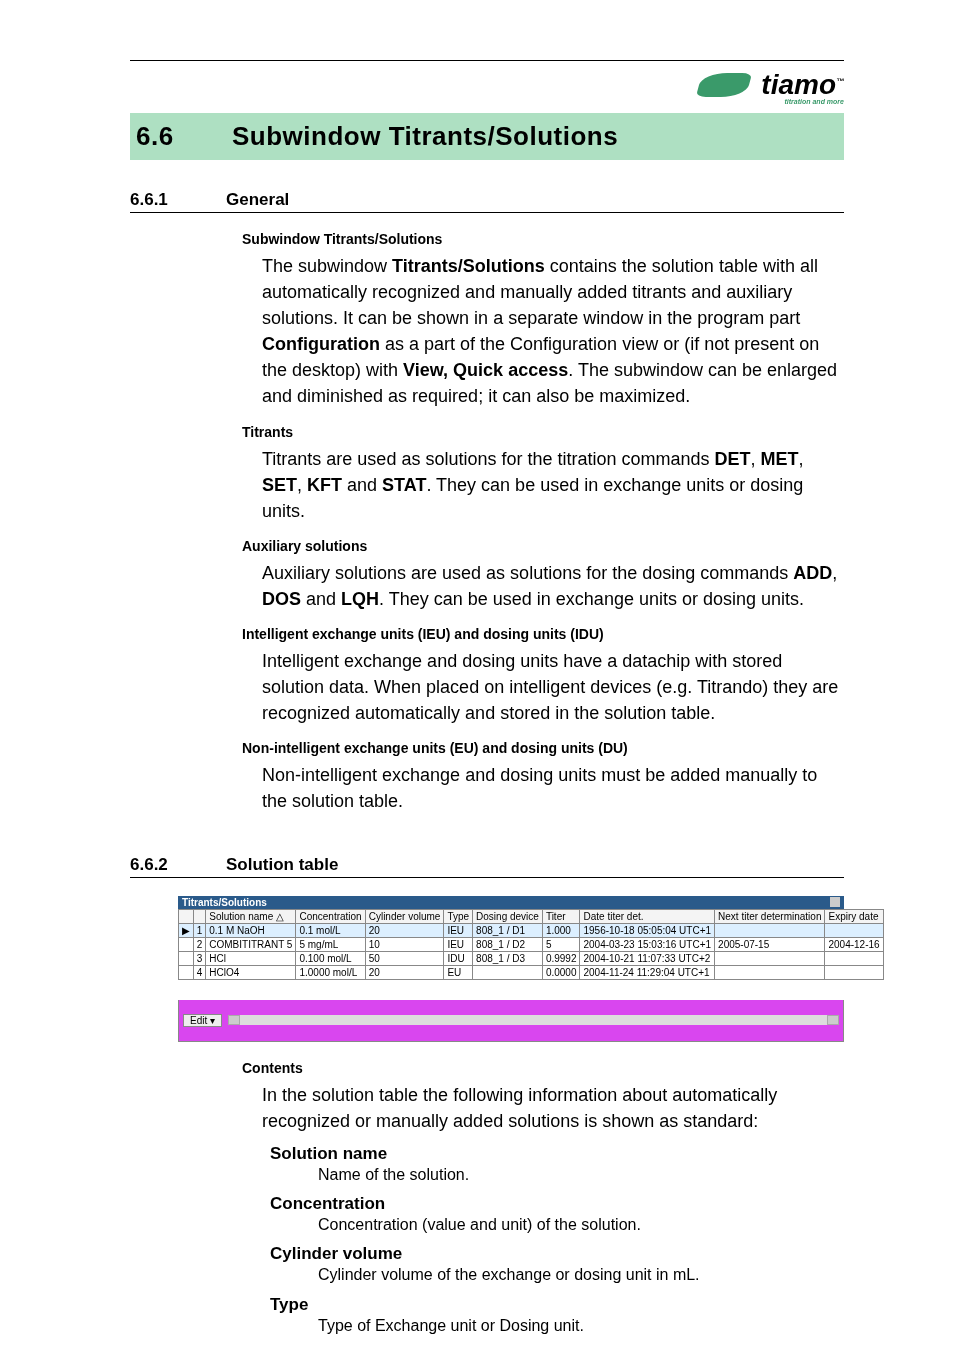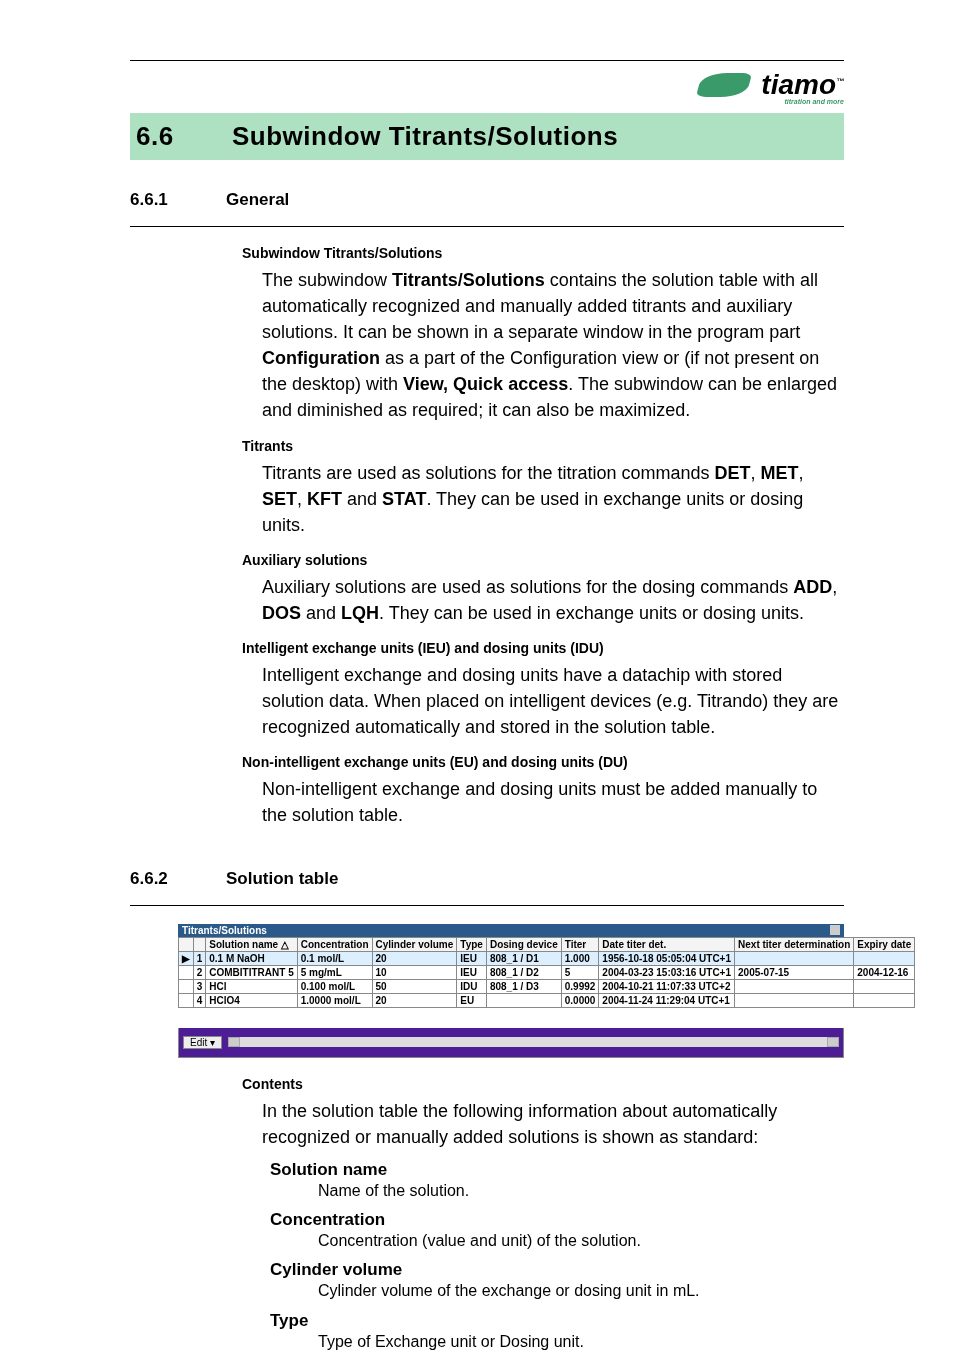--- a/index.html
+++ b/index.html
@@ -62,21 +62,21 @@
     font-family: Arial, sans-serif;
     letter-spacing: 0.5px;
     margin-bottom: 30px;
   }
   .section-banner .num {
     display: inline-block;
     width: 96px;
   }
   .subsection {
     border-bottom: 1px solid #000;
-    padding-bottom: 16px;
+    padding-bottom: 2px;
     margin-bottom: 18px;
   }
   .subsection .num {
     display: inline-block;
     width: 96px;
     font-size: 17px;
     font-weight: 900;
   }
   .subsection .title {
     font-size: 17px;
@@ -116,33 +116,33 @@
     border-collapse: collapse;
     width: 100%;
     font-size: 10px;
     background: #fff;
   }
   table.solution th, table.solution td {
     border: 1px solid #888;
     padding: 1px 3px;
     text-align: left;
     white-space: nowrap;
-    font-weight: bold;
+    font-weight: normal;
   }
   table.solution th {
     background: #f4f4f4;
   }
   tr.sel td { background: #dcefff; }
   .row-marker { width: 14px; text-align: center; }
   .table-footer {
     border: 1px solid #888;
     border-top: none;
-    background: #4c1d95;
+    background: #d946ef;
     font-size: 10px;
-    padding: 8px 4px;
+    padding: 14px 4px;
     display: flex;
     align-items: center;
     gap: 6px;
     margin-top: 20px;
   }
   .table-footer .scroll {
     flex: 1;
     height: 10px;
     background: #ddd;
     position: relative;

